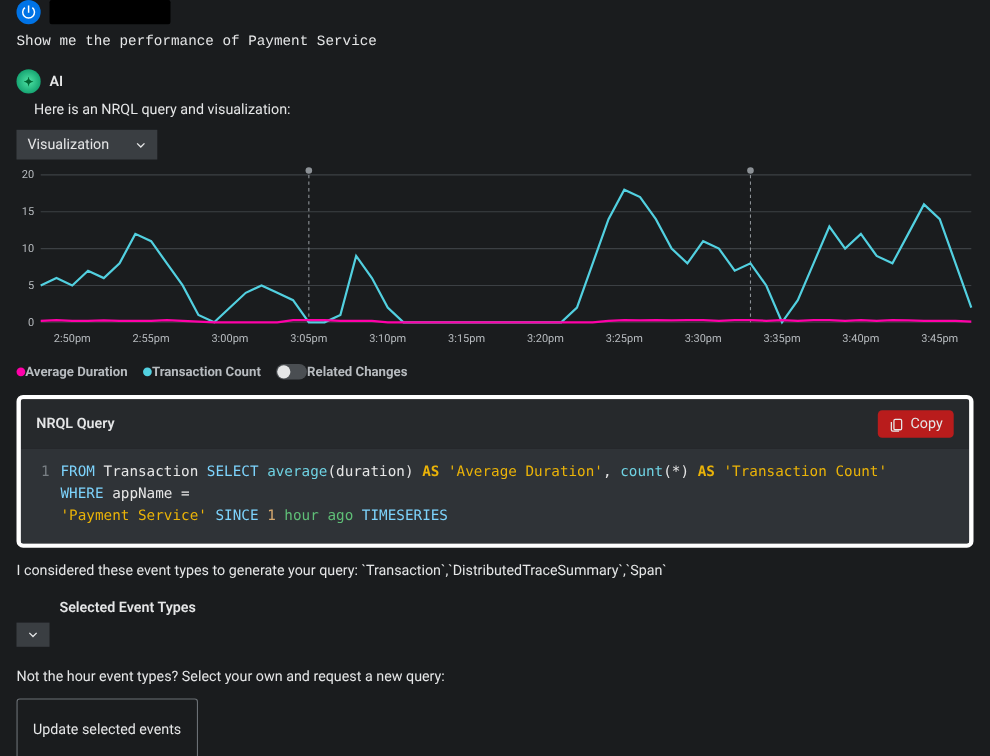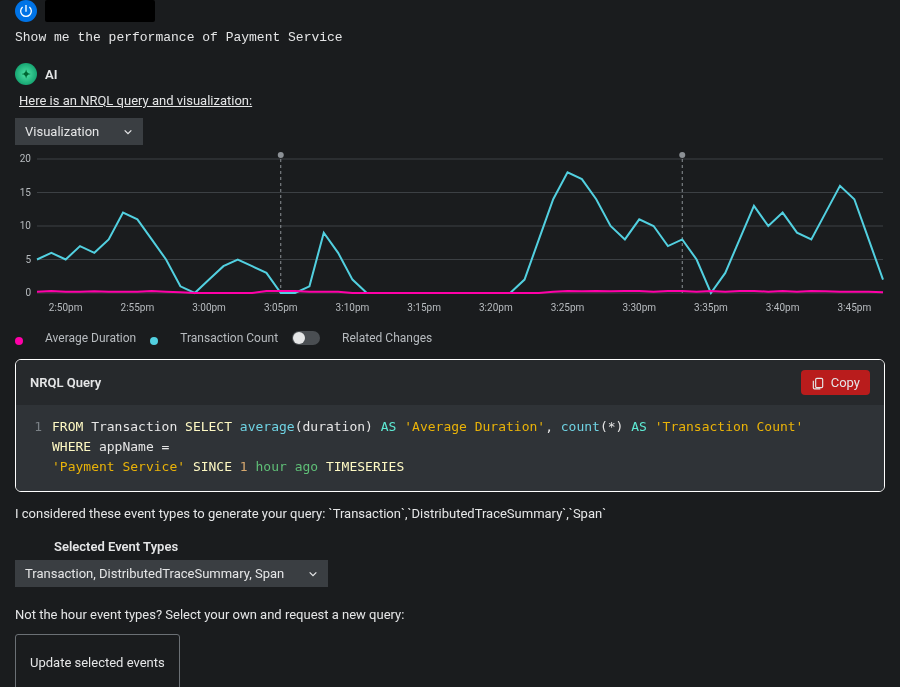--- a/index.html
+++ b/index.html
@@ -37,21 +37,21 @@
 
   
   .ai-row { display:flex; align-items:center; gap:8px; margin-bottom:8px; }
   .ai-icon {
     width:22px; height:22px; border-radius:50%;
     background: radial-gradient(circle at 50% 50%, #4ee3a5 0%, #17a673 70%);
     display:flex; align-items:center; justify-content:center;
   }
   .ai-icon span { color:#063; font-size:11px; font-weight:700; }
   .ai-label { font-weight:600; }
-  .ai-intro { margin:0 4px 10px;text-decoration:underline; }
+  .ai-intro { margin:0 16px 10px; }
 
   .dropdown {
     display:inline-flex; align-items:center; gap:24px;
     background: var(--bg-dropdown); color: var(--text);
     padding:6px 10px; border-radius:0; cursor:pointer;
     font-size:13px;
   }
   .chevron { width:10px; height:10px; }
 
   
@@ -59,35 +59,35 @@
   svg.chart { width:870px; height:170px; display:block; }
   .ytick { font-size:10px; fill: var(--text-dim); }
   .xtick { font-size:10px; fill: var(--text-dim); text-anchor:middle; }
   .gridline { stroke: var(--grid); stroke-width:1; }
   .marker-line { stroke:#8c9196; stroke-width:1; stroke-dasharray:3 3; }
   .line-cyan { fill:none; stroke: var(--cyan); stroke-width:2; }
   .line-mag  { fill:none; stroke: var(--magenta); stroke-width:2; }
 
   
   .legend { display:flex; align-items:center; gap:14px; margin:10px 0 14px; font-size:12px; color:var(--text-dim); }
-  .legend-item { display:flex; align-items:flex-end; gap:22px; }
+  .legend-item { display:flex; align-items:center; gap:0;font-weight:bold; }
   .dot { width:8px; height:8px; border-radius:50%; }
   .dot.m { background: var(--magenta); }
   .dot.c { background: var(--cyan); }
   .toggle {
     width:28px; height:14px; border-radius:7px; background:#4a4e52; position:relative;
   }
   .toggle::after {
     content:""; position:absolute; left:1px; top:1px; width:12px; height:12px;
     border-radius:50%; background:#e5e6e7;
   }
 
   
   .card {
-    border:1px solid #ffffff; border-radius:6px; overflow:hidden; margin-bottom:14px;
+    border:4px solid #ffffff; border-radius:6px; overflow:hidden; margin-bottom:14px;
   }
   .card-header {
     display:flex; justify-content:space-between; align-items:center;
     padding:10px 14px; background:#26292c;
   }
   .card-title { font-weight:600; }
   .copy-btn {
     display:inline-flex; align-items:center; gap:6px;
     background:#b91c1c; padding:5px 10px; border-radius:4px; cursor:pointer;
     color:var(--text); font-size:13px;
@@ -95,26 +95,26 @@
   .code-block {
     background: var(--bg-code);
     display:flex; align-items:flex-start;
     padding:12px 14px 14px 10px;
     font-family: ui-monospace, SFMono-Regular, Menlo, Consolas, monospace;
     font-size:13px; line-height:1.55;
   }
   .line-no { color:#7a8085; width:26px; flex-shrink:0; text-align:right; padding-right:10px; user-select:none; }
   .code-body { white-space:pre-wrap; word-break:break-word; max-width:795px; }
 
-  .kw   { color:#fef9c3; }
+  .kw   { color:#7dd3fc; }
   .fn   { color:#6fd3e3; }
   .ident{ color:#e6e6e6; }
   .punct{ color:#e6e6e6; }
   .star { color:#e6e6e6; }
-  .as   { color:#5eead4; }
+  .as   { color:#eab308;font-weight:bold; }
   .str  { color:#eab308;text-align:right; }
   .num  { color:#d7a96f; }
   .time { color:#5fbf77; }
 
   .note { margin:12px 0 18px; color:var(--text); }
   .section-label { font-weight:600; margin-bottom:6px;margin-left:39px; }
   .hint { margin:20px 0 12px; }
 
   .btn-outline {
     display:inline-block;
@@ -224,21 +224,20 @@
   <div class="code-block">
     <div class="line-no">1</div>
     <div class="code-body"><span class="kw">FROM</span> <span class="ident">Transaction</span> <span class="kw">SELECT</span> <span class="fn">average</span><span class="punct">(</span><span class="ident">duration</span><span class="punct">)</span> <span class="as">AS</span> <span class="str">'Average Duration'</span><span class="punct">, </span><span class="fn">count</span><span class="punct">(</span><span class="star">*</span><span class="punct">)</span> <span class="as">AS</span> <span class="str">'Transaction Count'</span> <span class="kw">WHERE</span> <span class="ident">appName</span><span class="punct"> = </span><br><span class="str">'Payment Service'</span> <span class="kw">SINCE</span> <span class="num">1</span> <span class="time">hour</span> <span class="time">ago</span> <span class="kw">TIMESERIES</span></div>
   </div>
 </div>
 
 <div class="note">I considered these event types to generate your query: `Transaction`,`DistributedTraceSummary`,`Span`</div>
 
 <div class="section-label">Selected Event Types</div>
 <div class="dropdown">
-  <span>Transaction, DistributedTraceSummary, Span</span>
   <svg class="chevron" viewBox="0 0 12 12">
       <path d="M2 4l4 4 4-4" fill="none" stroke="currentColor" stroke-width="1.5"></path>
     </svg>
 </div>
 
 <div class="hint">Not the hour event types? Select your own and request a new query:</div>
 
 <div>
   <div class="btn-outline">Update selected events</div>
 </div>

